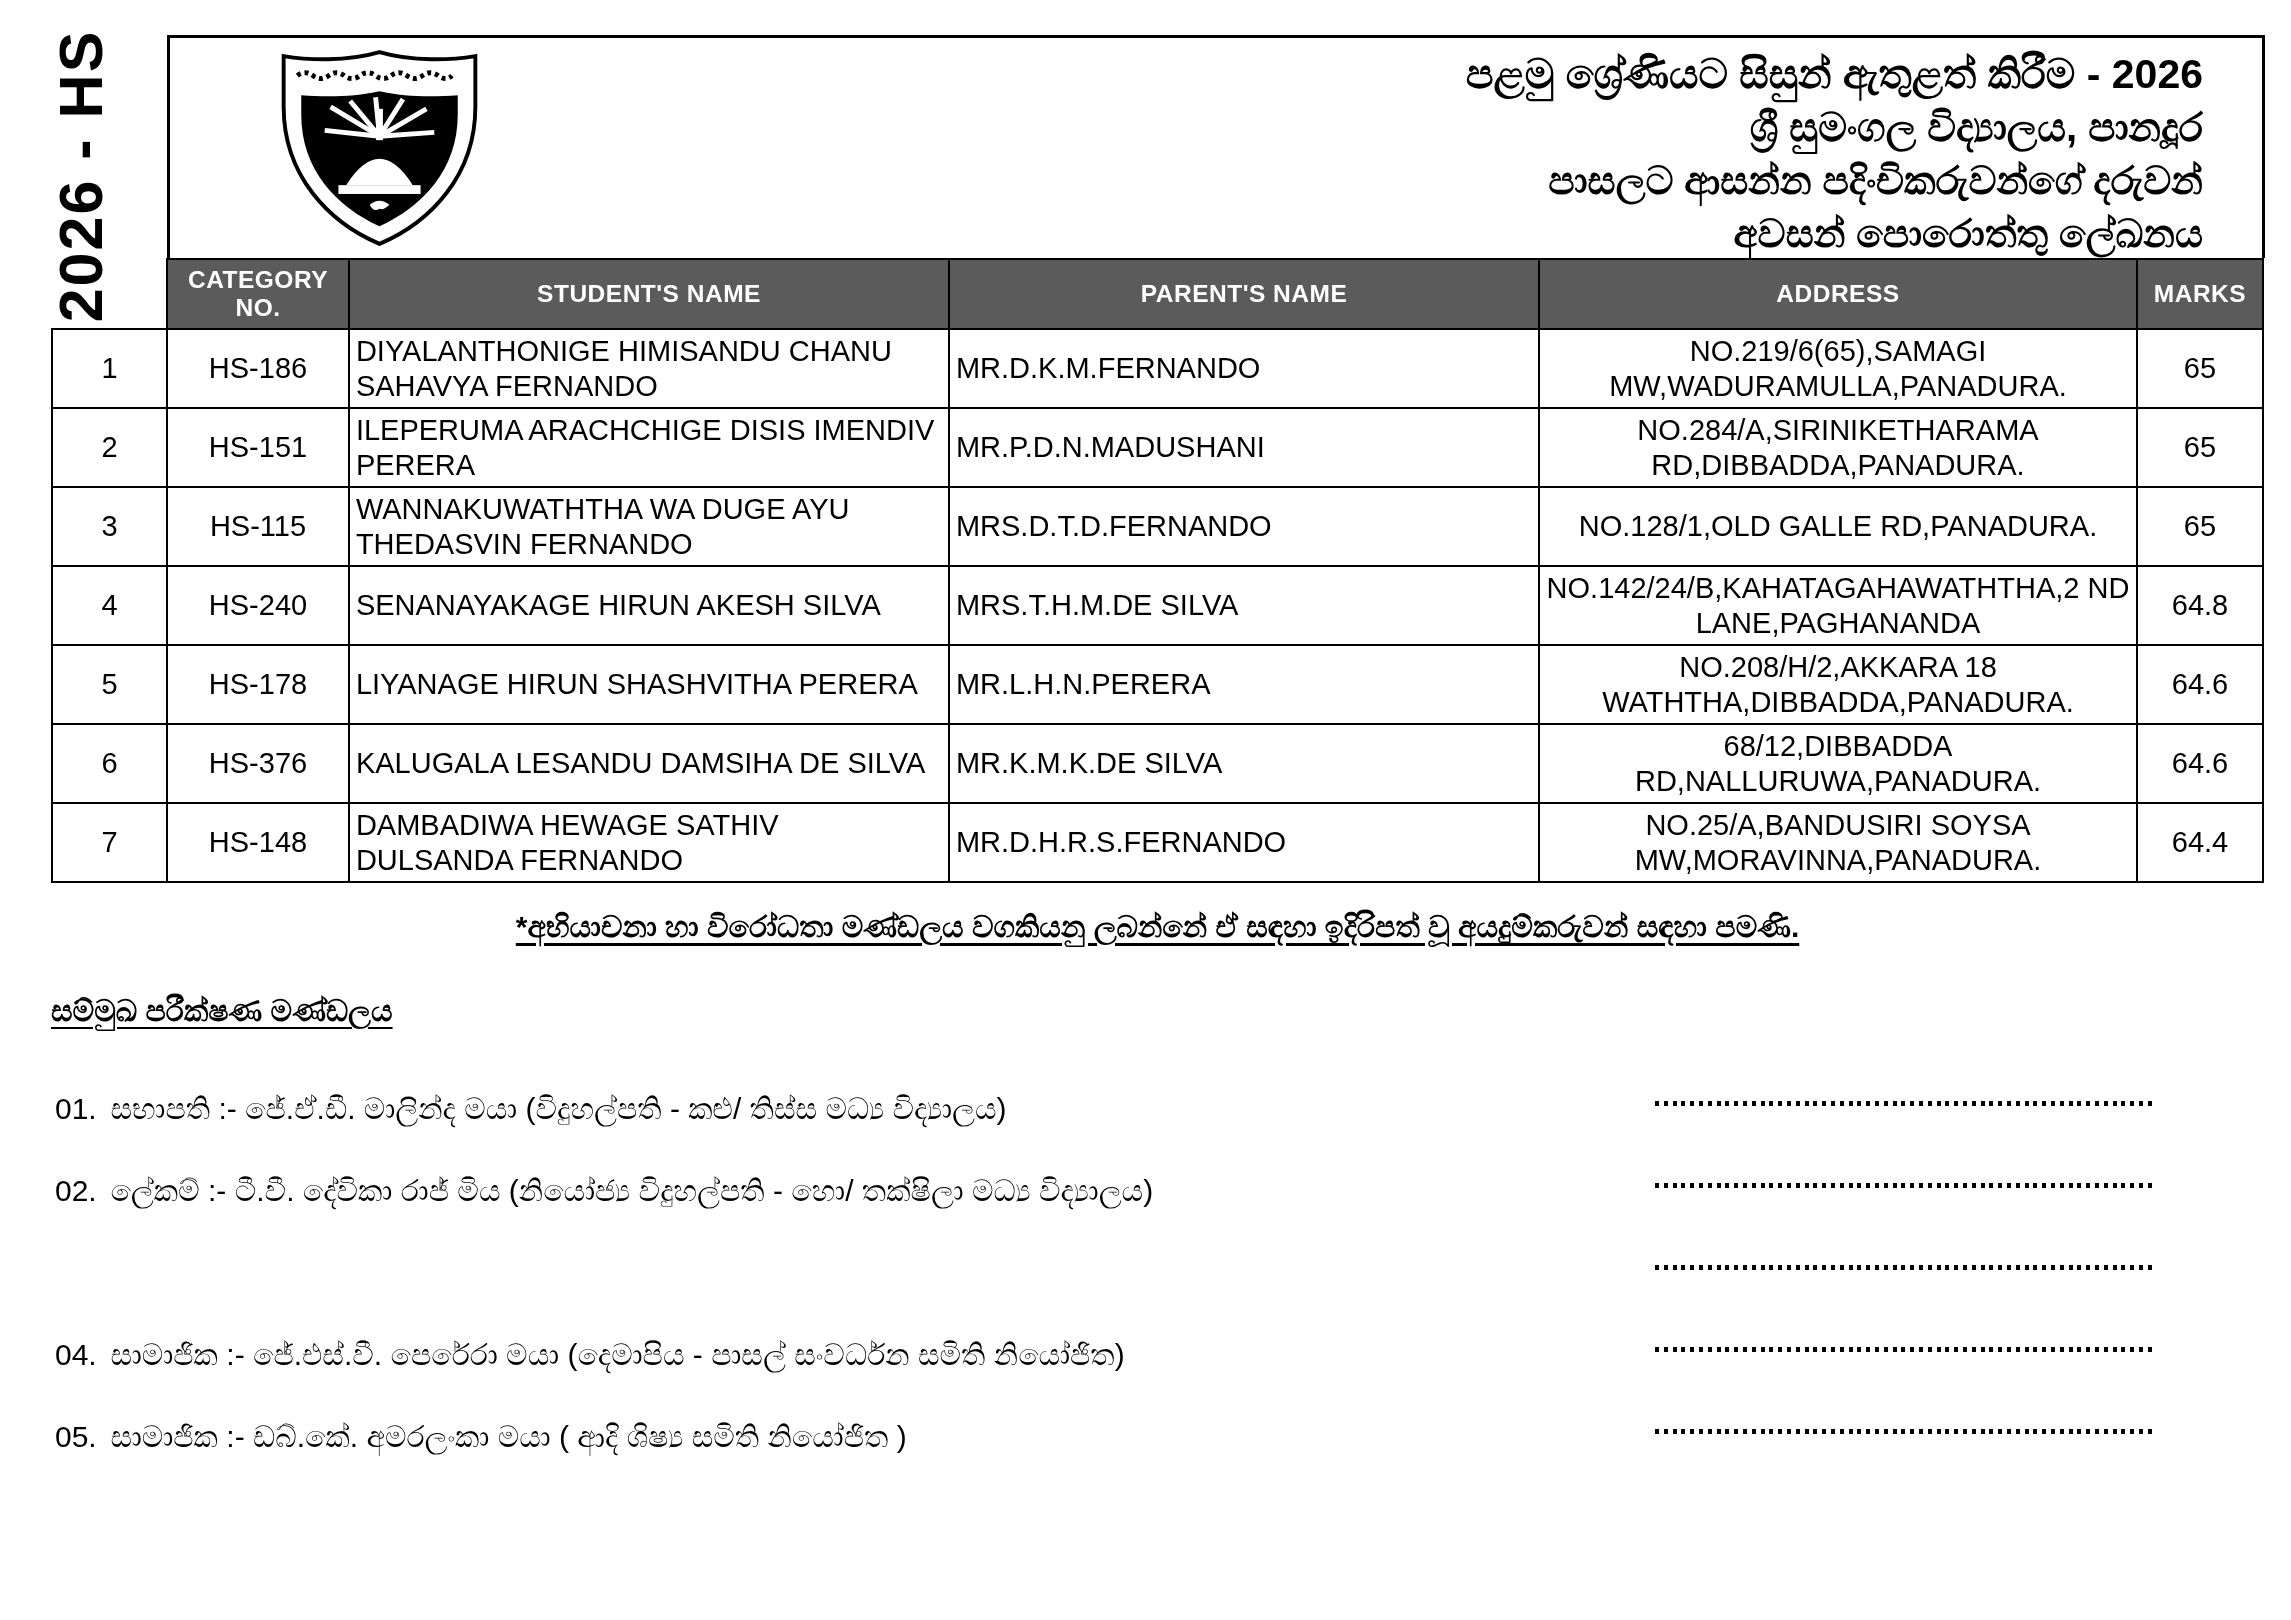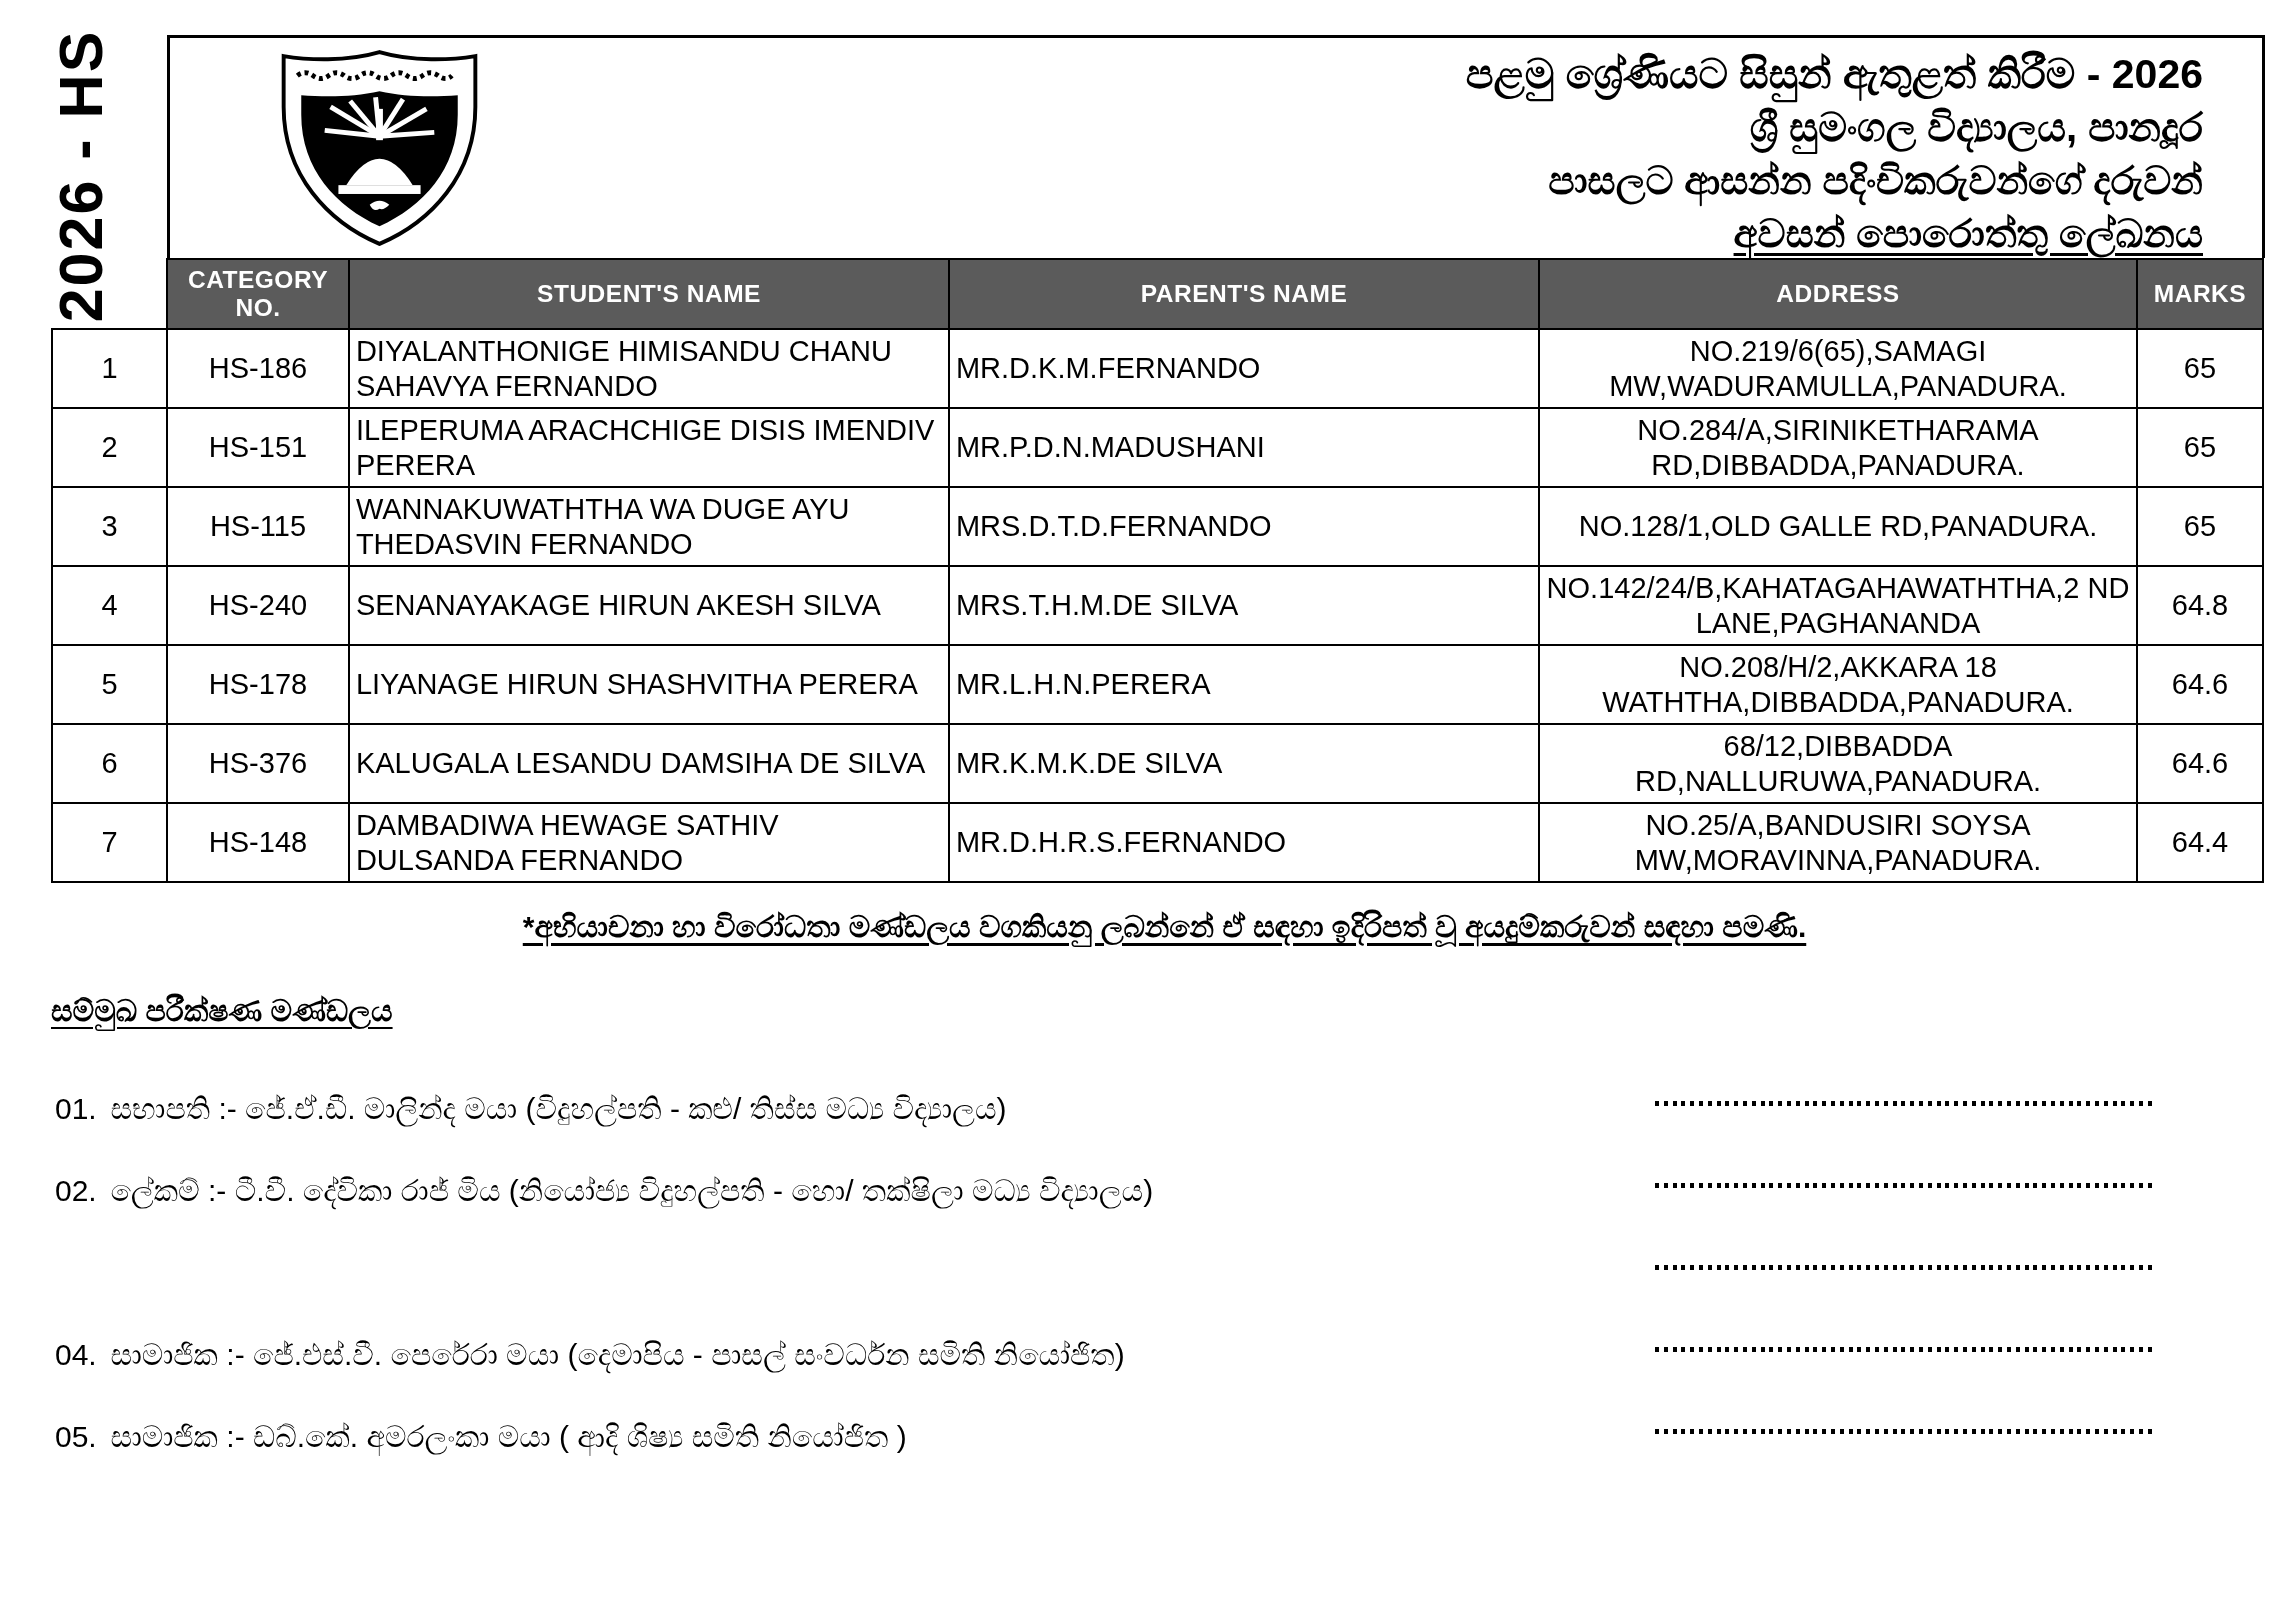--- a/index.html
+++ b/index.html
@@ -35,21 +35,21 @@
     width:223px; height:204px;
   }
   .titles {
     position:absolute; left:392px; right:59px; top:9.8px;
     text-align:right;
   }
   .titles .t-line { font-weight:bold; line-height:53px; }
   .t1 { font-size:41px; }
   .t2 { font-size:40px; }
   .t3 { font-size:39px; }
-  .t4 { font-size:39px; text-decoration:underline; text-decoration-thickness:2.9px; text-underline-offset:5.9px; }
+  .t4 { font-size:39px; text-decoration-thickness:2.9px; text-underline-offset:5.9px; }
   
   table.list {
     position:absolute; left:51px; top:258px;
     border-collapse:collapse; table-layout:fixed;
   }
   table.list th, table.list td {
     border:2.9px solid var(--border);
     overflow:hidden;
   }
   table.list th {
@@ -65,21 +65,21 @@
   .c-num   { width:115px; }
   .c-cat   { width:182px; }
   .c-stu   { width:600px; }
   .c-par   { width:590px; }
   .c-addr  { width:598px; }
   .c-marks { width:126px; }
   td.num, td.cat, td.addr, td.marks { text-align:center; }
   td.student, td.parent { text-align:left; }
   
   .note {
-    position:absolute; left:58px; width:2213px; top:910px;
+    position:absolute; left:51px; width:2213px; top:910px;
     text-align:center; font-size:30px; font-weight:bold;
     text-decoration:underline; text-decoration-thickness:2.9px; text-underline-offset:5.9px;
   }
   .panel-title {
     position:absolute; left:51px; width:2213px; top:994px;
     text-align:left; font-size:30px; font-weight:bold;
     text-decoration:underline; text-decoration-thickness:2px; text-underline-offset:5.9px;
   }
   
   .members { position:absolute; left:55px; top:1066px; width:2196px; }

